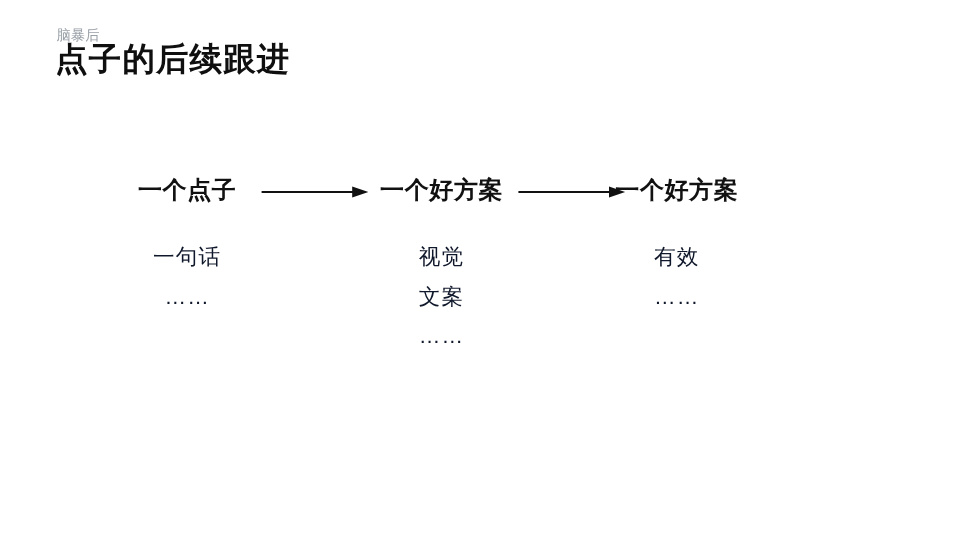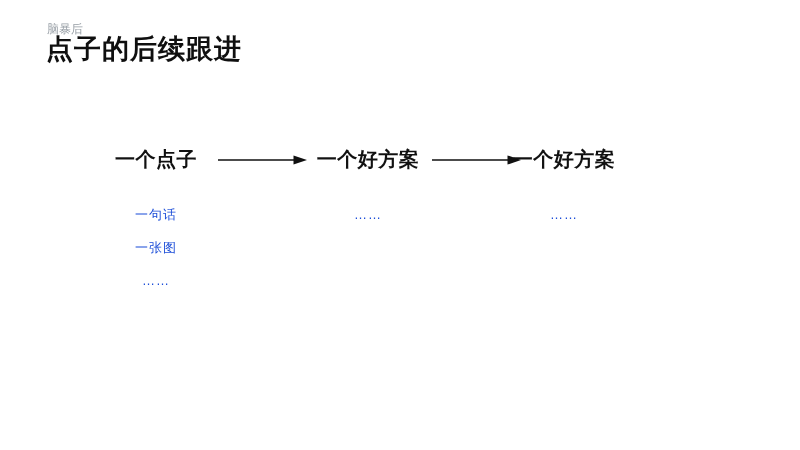--- a/index.html
+++ b/index.html
@@ -46,23 +46,23 @@
     line-height: 27px;
     font-weight: 700;
     letter-spacing: 0.5px;
     color: #111111;
     white-space: nowrap;
   }
   .col-items {
     margin-top: 25px;
   }
   .item {
-    font-size: 13px;
+    font-size: 18px;
     line-height: 33px;
-    color: #1d4ed8;
+    color: #0f172a;
     letter-spacing: 1px;
     white-space: nowrap;
   }
   .arrow {
     position: absolute;
     top: 152px;
     width: 90px;
     height: 16px;
   }
   .arrow-1 { left: 217px; }
@@ -74,42 +74,44 @@
 <div class="slide">
 
   <div class="tag">脑暴后</div>
 
   <h1 class="title">点子的后续跟进</h1>
 
   <div class="col col-1">
     <div class="col-header">一个点子</div>
     <div class="col-items">
       <div class="item">一句话</div>
-      <div class="item">一张图</div>
       <div class="item">……</div>
     </div>
   </div>
 
   <svg class="arrow arrow-1" viewBox="0 0 90 16" xmlns="http://www.w3.org/2000/svg">
     <line x1="1" y1="8" x2="78" y2="8" stroke="#111111" stroke-width="1.5"></line>
     <path d="M90 8 L76.5 3.4 L76.5 12.6 Z" fill="#111111"></path>
   </svg>
 
   <div class="col col-2">
     <div class="col-header">一个好方案</div>
     <div class="col-items">
+      <div class="item">视觉</div>
+      <div class="item">文案</div>
       <div class="item">……</div>
     </div>
   </div>
 
   <svg class="arrow arrow-2" viewBox="0 0 90 16" xmlns="http://www.w3.org/2000/svg">
     <line x1="1" y1="8" x2="78" y2="8" stroke="#111111" stroke-width="1.5"></line>
     <path d="M90 8 L76.5 3.4 L76.5 12.6 Z" fill="#111111"></path>
   </svg>
 
   <div class="col col-3">
     <div class="col-header">一个好方案</div>
     <div class="col-items">
+      <div class="item">有效</div>
       <div class="item">……</div>
     </div>
   </div>
 
 </div>
 
 </body></html>

